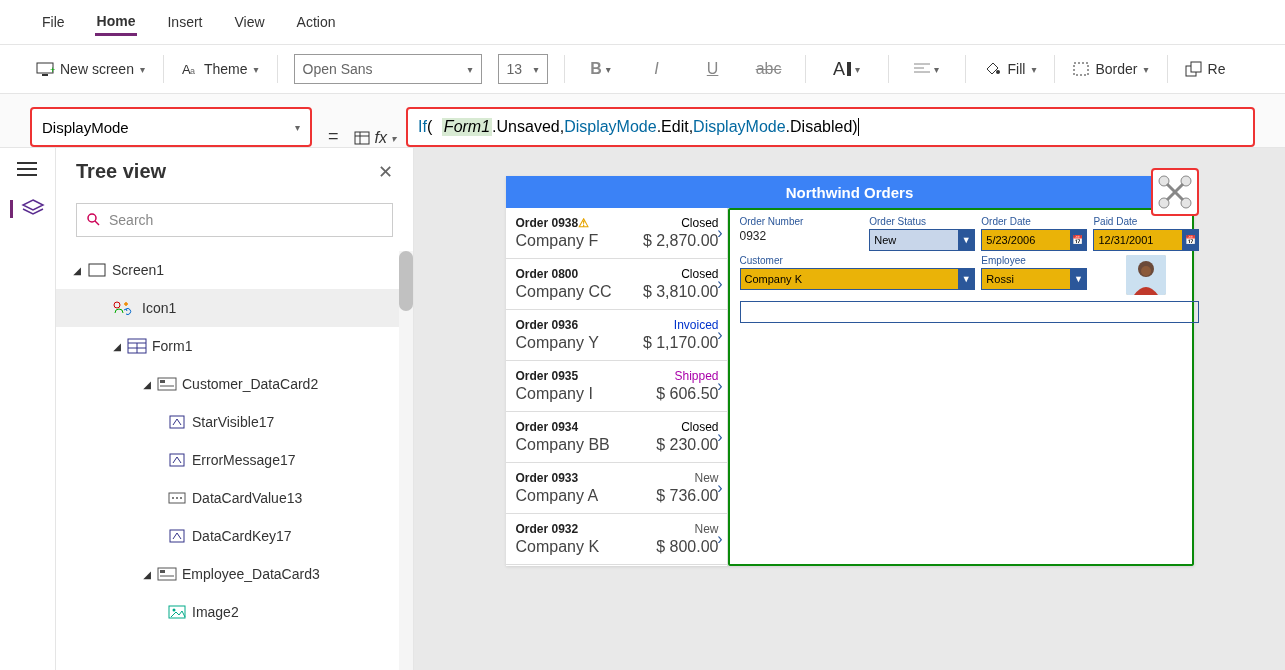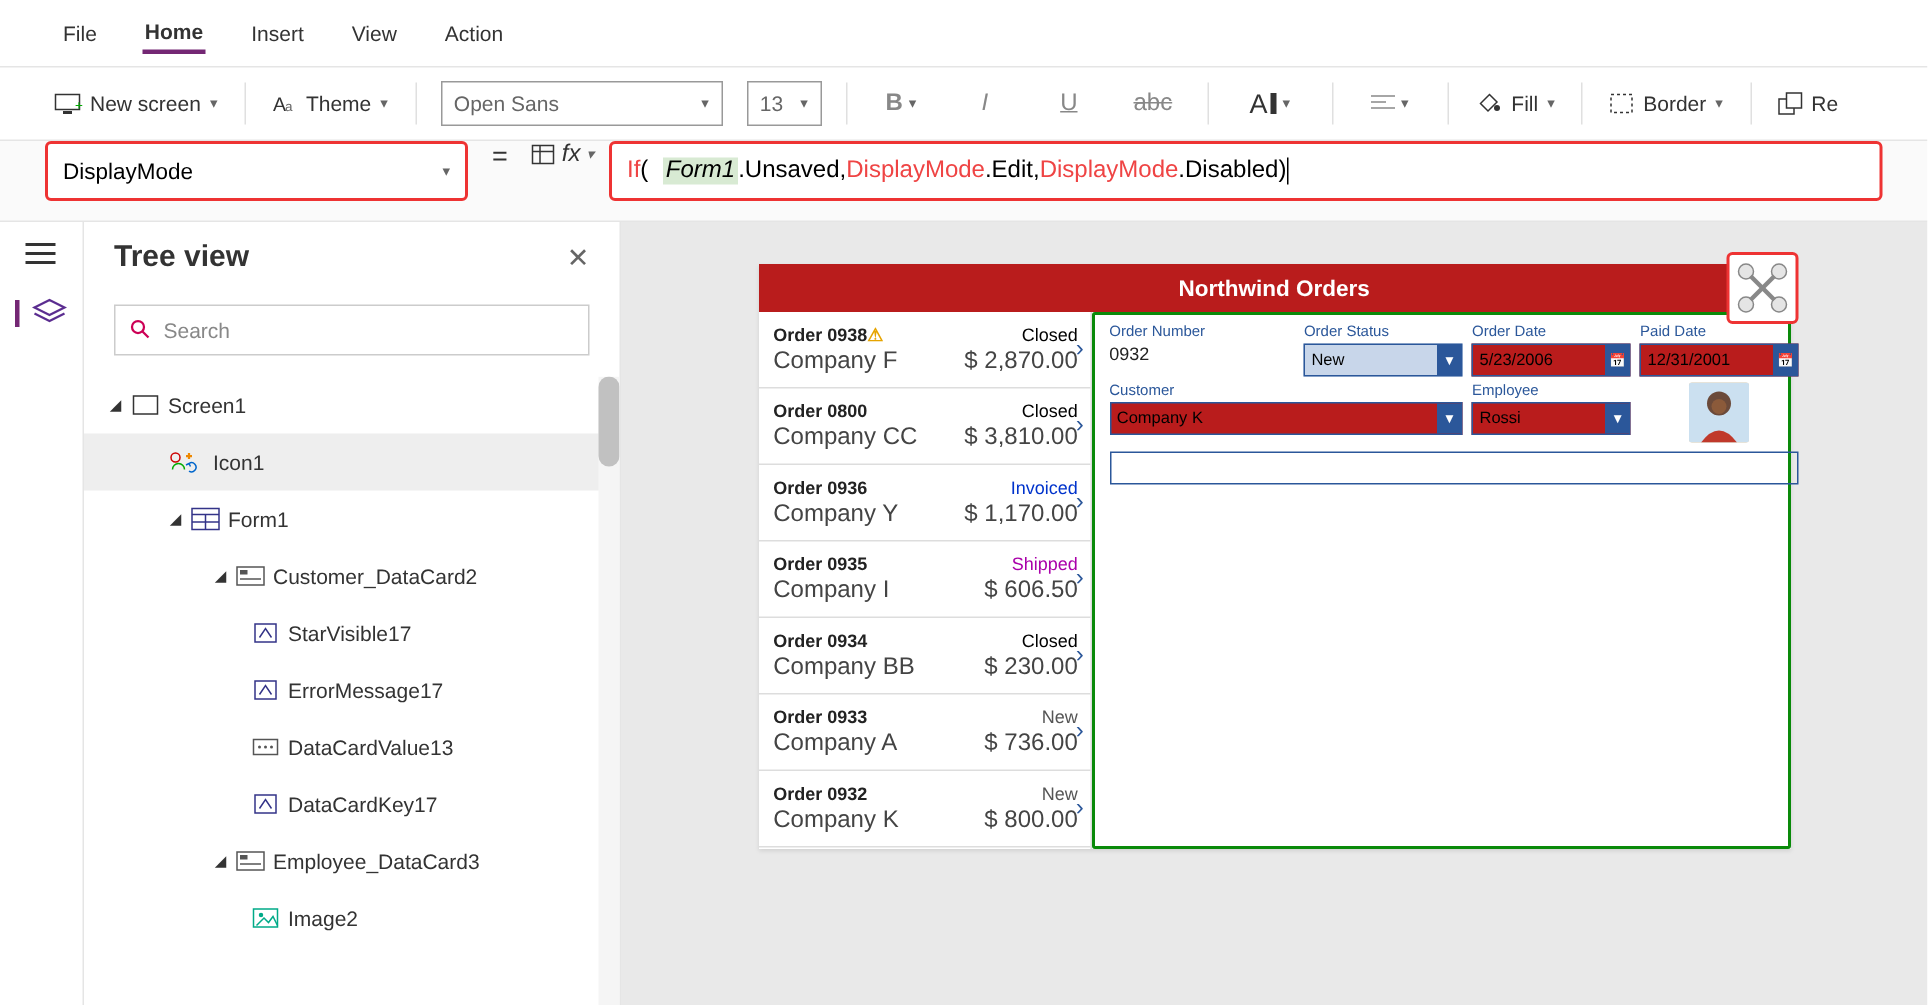--- a/index.html
+++ b/index.html
@@ -14,26 +14,26 @@
 .ribbon { height: 50px; display: flex; align-items: center; padding-left: 34px; gap: 16px; border-top: 1px solid #e5e5e5; border-bottom: 1px solid #e5e5e5; font-size: 14px; color: #333; }
 .ribbon-btn { display: flex; align-items: center; gap: 6px; cursor: pointer; padding: 4px 2px; }
 .ribbon-sep { width: 1px; height: 28px; background: #e0e0e0; }
 .ribbon-select { height: 30px; border: 1px solid #999; background: #fff; font-size: 14px; padding: 0 8px; color: #666; display: flex; align-items: center; justify-content: space-between; }
 .font-select { width: 188px; }
 .size-select { width: 50px; }
 .ribbon-iconbtn { width: 40px; height: 30px; display: flex; align-items: center; justify-content: center; cursor: pointer; color: #888; font-size: 16px; }
 .chev { font-size: 10px; color: #666; }
 
 
-.formula-bar { height: 54px; display: flex; align-items: flex-start; padding: 0 30px 0 30px; gap: 10px; background: #fafafa; border-bottom: 1px solid #e5e5e5; }
+.formula-bar { height: 54px; display: flex; align-items: flex-end; padding: 0 30px 0 30px; gap: 10px; background: #fafafa; border-bottom: 1px solid #e5e5e5; }
 .prop-select { width: 282px; height: 40px; border: 2px solid #e33; border-radius: 4px; background: #fff; font-size: 15px; padding: 0 10px; display: flex; align-items: center; justify-content: space-between; }
 .equals { font-size: 18px; color: #333; padding: 0 6px; }
 .fx-label { display: flex; align-items: center; gap: 4px; font-style: italic; font-size: 16px; color: #333; cursor: pointer; }
 .formula-input { flex: 1; height: 40px; border: 2px solid #e33; border-radius: 4px; background: #fff; font-size: 16px; font-family: Consolas, monospace; padding: 0 10px; display: flex; align-items: center; }
-.tok-blue { color: #ef4444; }
+.tok-blue { color: #0369a1; }
 .tok-bg { background: #d8ead3; padding: 0 2px; font-style: italic; }
 .cursor-caret { display:inline-block; width:1px; height:18px; background:#000; vertical-align:middle; }
 
 
 .main { display: flex; height: calc(670px - 44px - 50px - 54px); }
 .leftrail { width: 56px; border-right: 1px solid #e5e5e5; display: flex; flex-direction: column; align-items: center; padding-top: 14px; gap: 20px; }
 .rail-icon { width: 22px; height: 18px; cursor: pointer; color: #333; }
 .rail-icon.active { color: #5b2d90; border-left: 3px solid #742774; padding-left: 10px; margin-left: -13px; }
 
 
@@ -47,40 +47,40 @@
 .tree-row .carat { width: 10px; text-align: center; color: #333; font-size: 10px; }
 .tree-icon { width: 18px; display: inline-flex; align-items: center; justify-content: center; }
 .ind0 { padding-left: 16px; } .ind1 { padding-left: 40px; } .ind2 { padding-left: 56px; }
 .ind3 { padding-left: 86px; } .ind4 { padding-left: 112px; }
 .vscroll { position: absolute; right: 0; top: 0; width: 14px; height: 100%; background: #f5f5f5; }
 .vthumb { position: absolute; right: 0; top: 0; width: 14px; height: 60px; background: #c1c1c1; border-radius: 7px; }
 
 
 .canvas { flex: 1; background: #e9e9e9; display: flex; align-items: flex-start; justify-content: center; padding-top: 28px; position: relative; }
 .app-frame { width: 688px; background: #fff; box-shadow: 0 1px 3px rgba(0,0,0,0.1); }
-.app-title { height: 32px; background: #b91c1c; color: #fff; font-weight: 700; font-size: 15px; display: flex; align-items: center; justify-content: center; }
+.app-title { height: 32px; background: #3b82f6; color: #fff; font-weight: 700; font-size: 15px; display: flex; align-items: center; justify-content: center; }
 .app-body { display: flex; min-height: 358px; border-radius: 32px; }
 
 
 .order-list { width: 222px; border-right: 1px solid #ddd; }
 .order-row { border-bottom: 1px solid #ddd; padding: 8px 8px 8px 10px; position: relative; }
 .order-head { display: flex; justify-content: space-between; font-size: 12px; }
 .order-id { font-weight: 700; color: #222; }
 .order-status { font-size: 12px; }
 .st-closed { color: #000000; } .st-invoiced { color: #0033cc; } .st-shipped { color: #aa00aa; } .st-new { color: #555; }
 .order-sub { display: flex; justify-content: space-between; font-size: 16px; color: #444; margin-top: 2px; }
 .order-chev { position: absolute; right: 4px; top: 50%; transform: translateY(-50%); color: #2b579a; font-size: 16px; }
 .warn { color: #e6a400; font-size: 12px; }
 
 
 .form-area { flex: 1; padding: 6px 10px 10px; border: 2px solid #0a8a0a; border-radius: 2px; position: relative; }
 .form-grid { display: grid; grid-template-columns: 28% 24% 24% 24%; gap: 4px 6px; align-items: start; }
 .f-label { font-size: 10px; color: #2b579a; margin-bottom: 2px; }
 .f-val { font-size: 12px; color: #222; }
-.f-input { height: 22px; border: 1px solid #2b579a; font-size: 11px; padding: 0 4px; display: flex; align-items: center; justify-content: space-between; background: #b91c1c; }
+.f-input { height: 22px; border: 1px solid #2b579a; font-size: 11px; padding: 0 4px; display: flex; align-items: center; justify-content: space-between; background: #eab308; }
 .f-input.sel { background: #c8d6ea; }
 .f-input .dd { width: 16px; height: 100%; background: #2b579a; color: #fff; display: flex; align-items: center; justify-content: center; margin-right: -4px; font-size: 9px; }
 .f-input.wide { width: 100%; }
 .avatar { width: 40px; height: 40px; background: #e0c9a6; border-radius: 2px; overflow: hidden; display: flex; align-items: center; justify-content: center; }
 .avatar svg { width: 100%; height: 100%; }
 .notes-input { height: 22px; border: 1px solid #2b579a; width: 100%; margin-top: 2px; }
 
 
 .resize-handle { position: absolute; right: 86px; top: 20px; width: 48px; height: 48px; border: 2px solid #e33; border-radius: 4px; background: #fff; display: flex; align-items: center; justify-content: center; }
 .handle-svg { width: 34px; height: 34px; }

